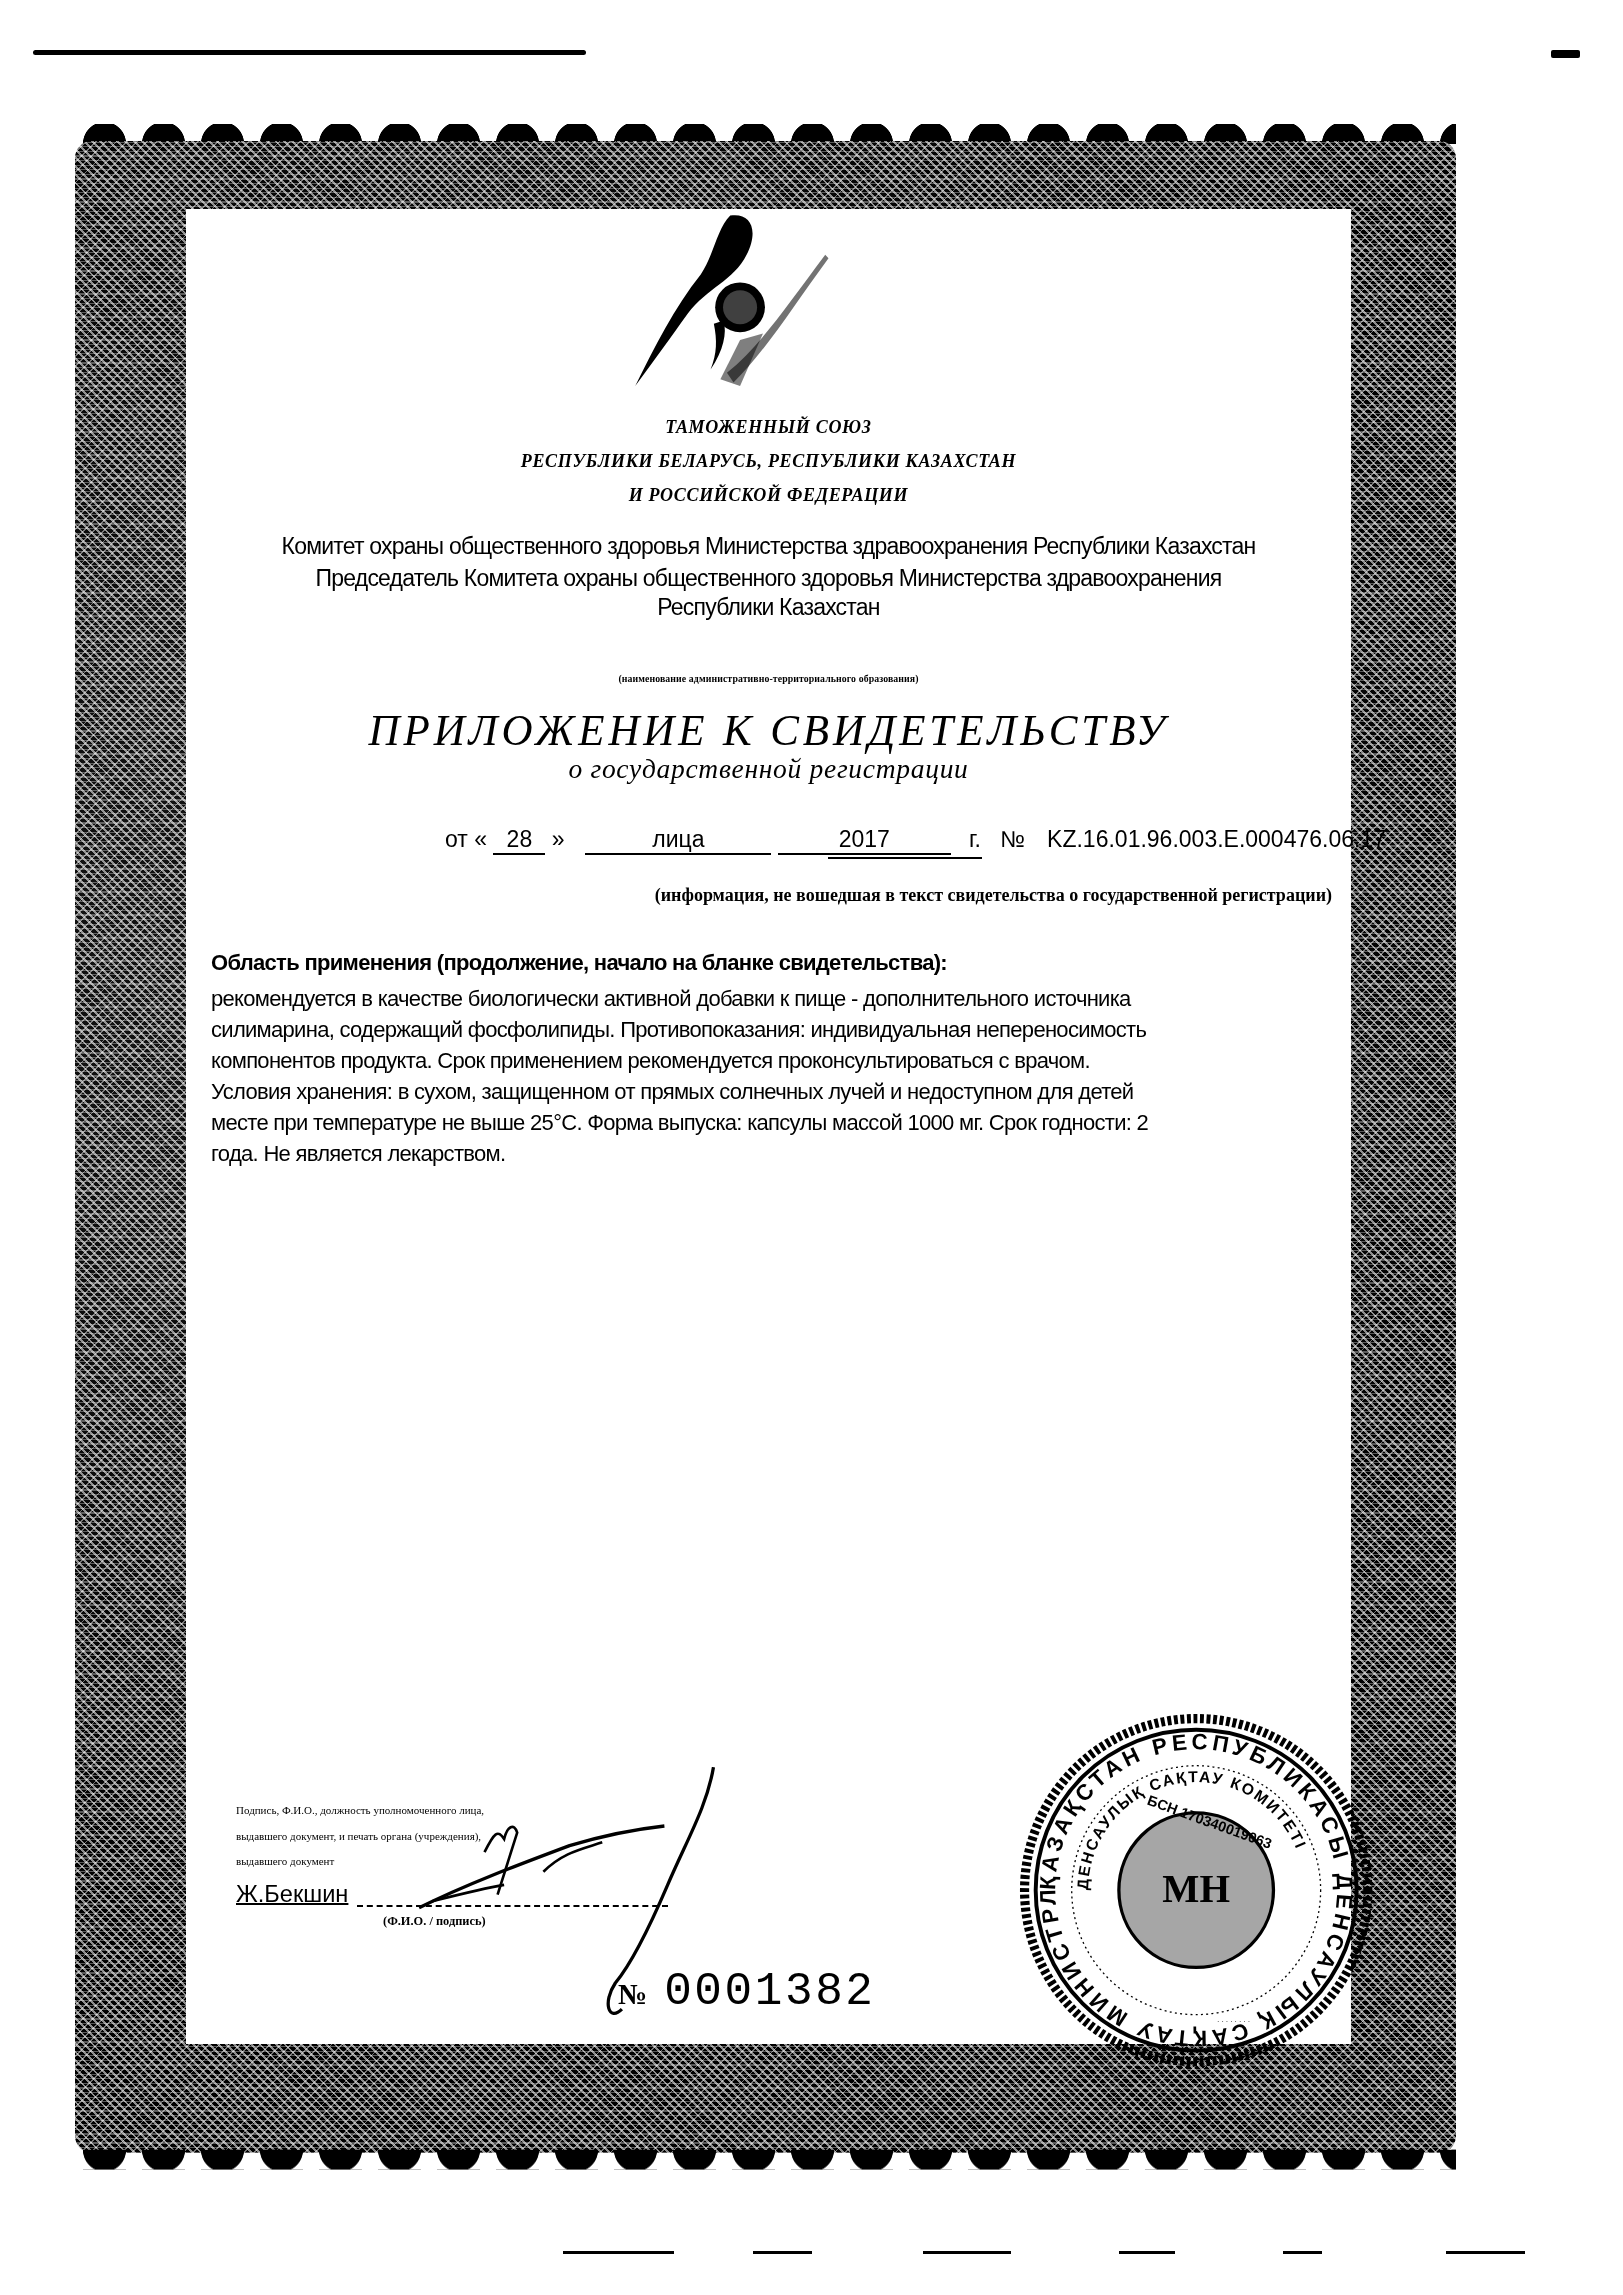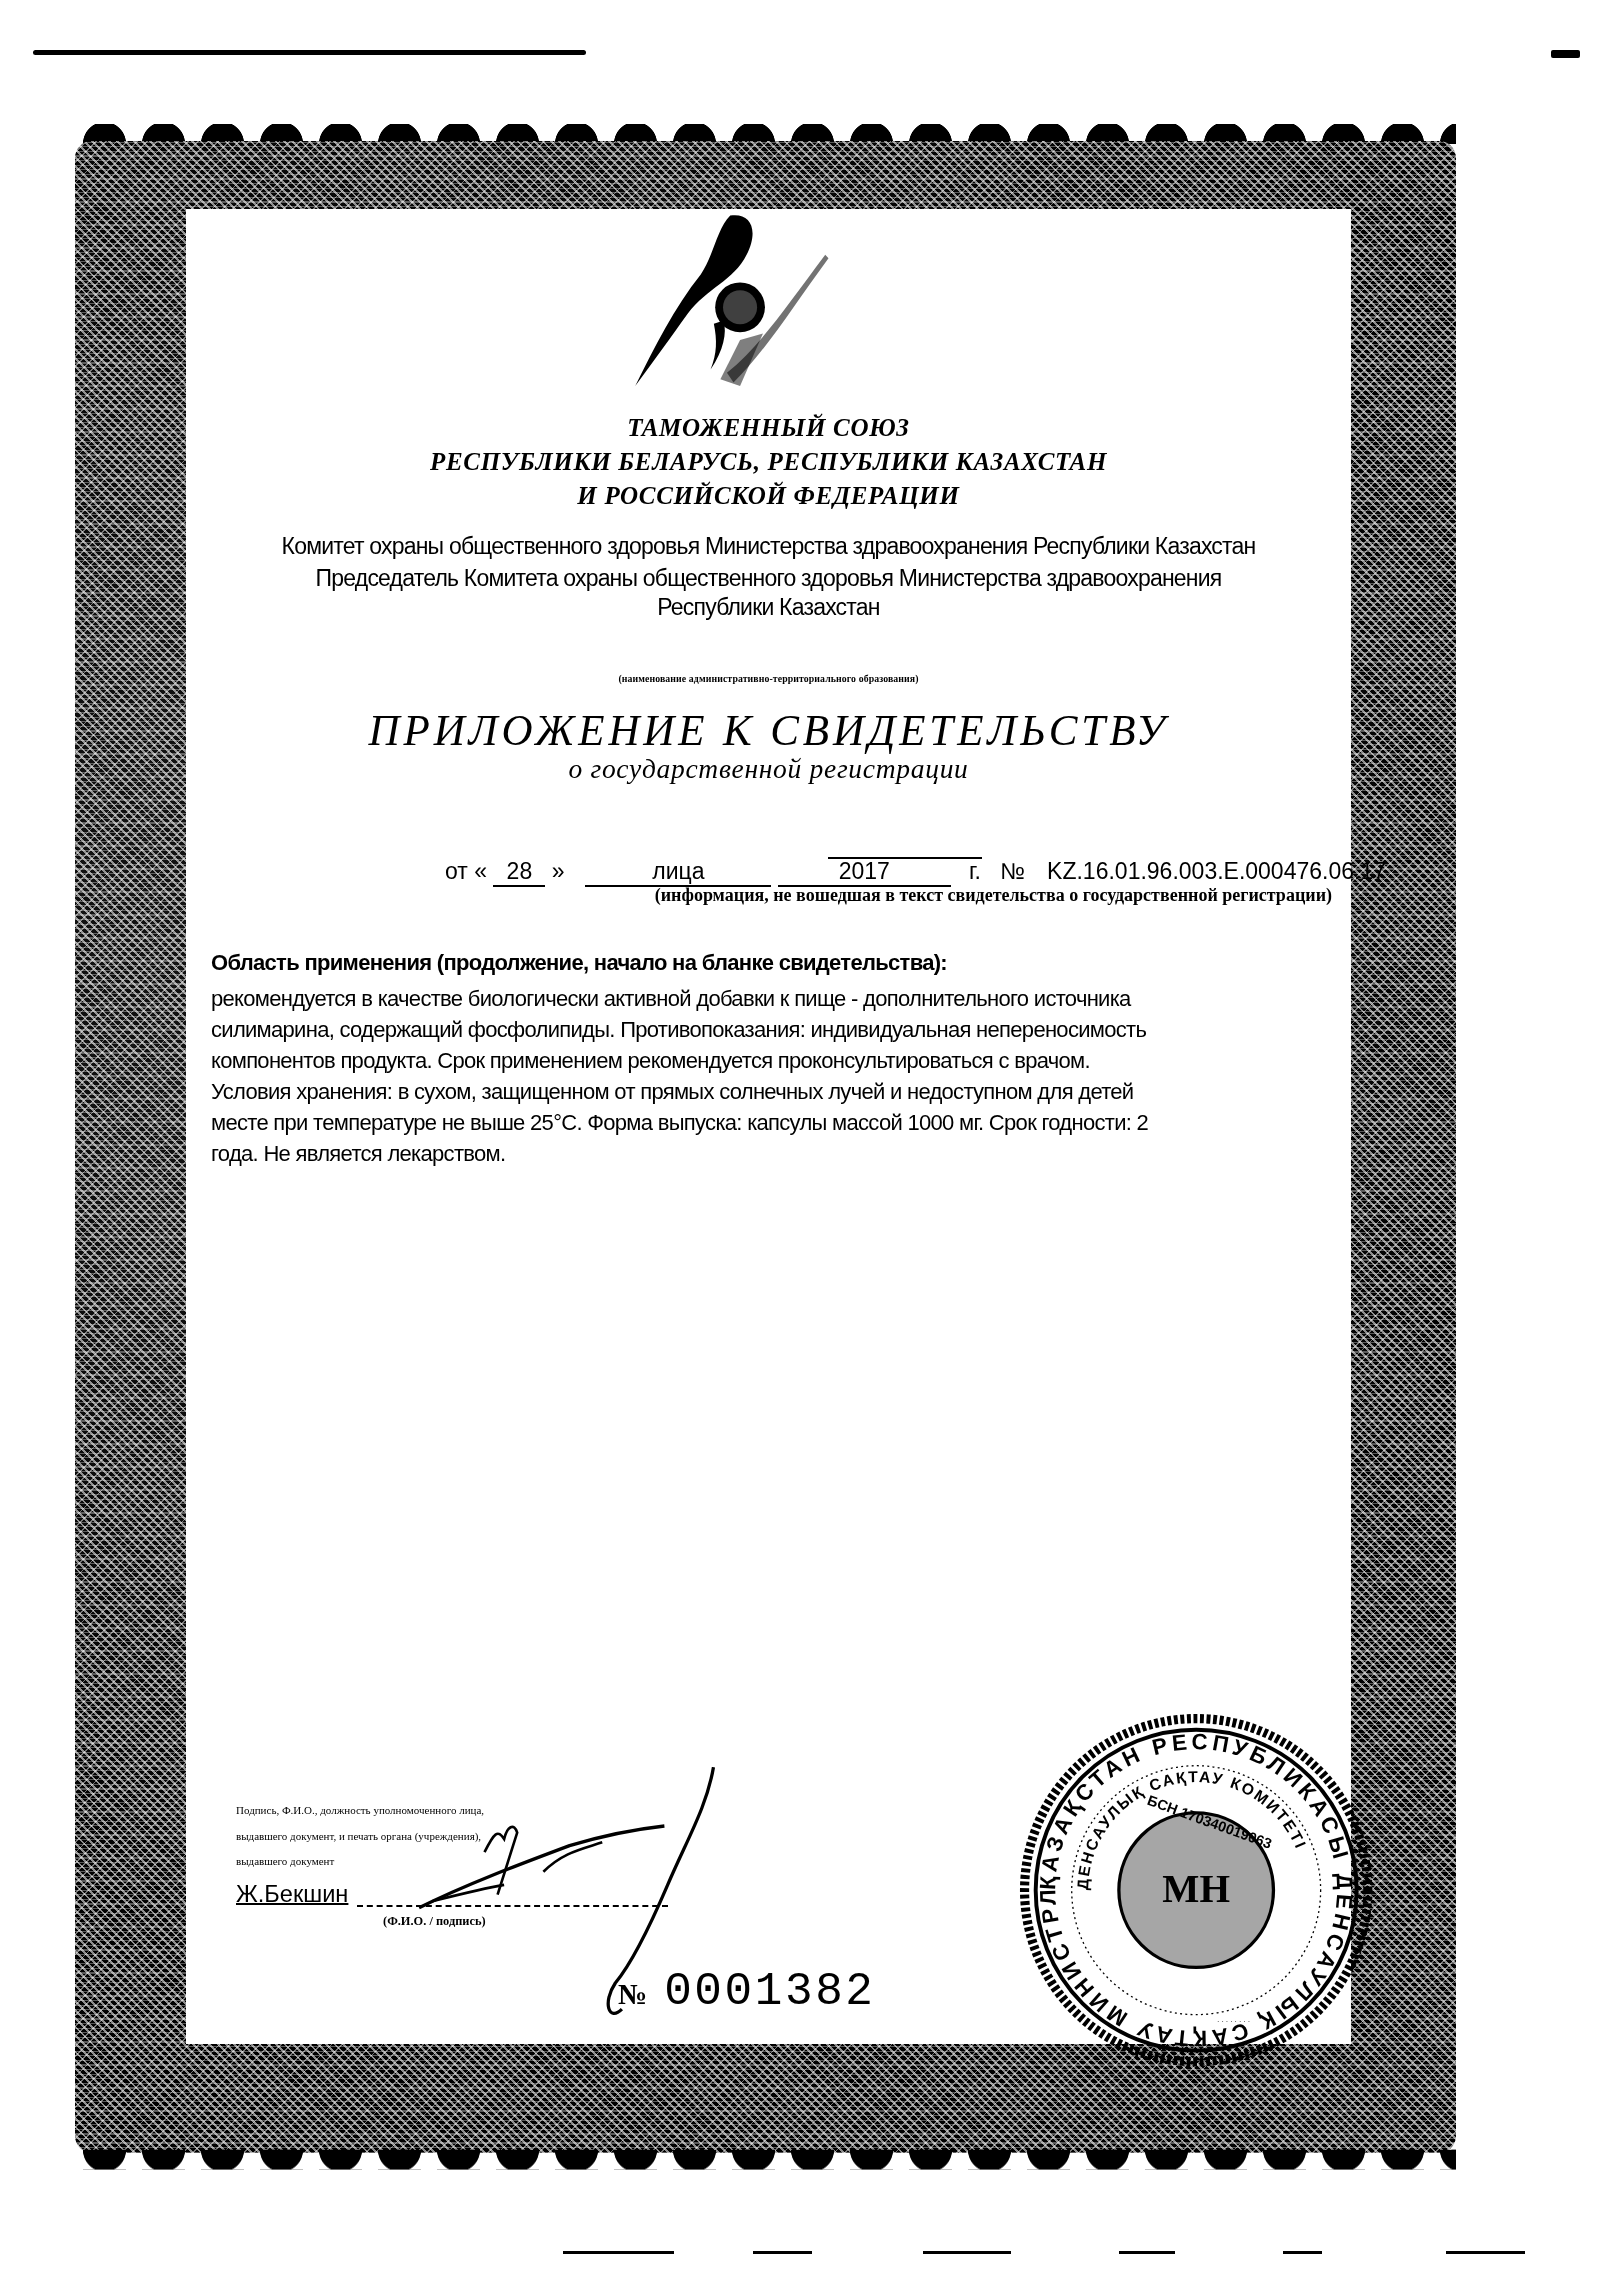--- a/index.html
+++ b/index.html
@@ -26,30 +26,30 @@
   .frame-scallop-bottom { top: 2150px; transform: scaleY(-1); }
   .frame-inner {
     left: 186px; top: 209px; width: 1165px; height: 1835px;
     background: #ffffff;
   }
 
   .center-line { left: 186px; width: 1165px; text-align: center; white-space: nowrap; }
   .serif-bi { font-family: "Liberation Serif", "DejaVu Serif", serif; font-weight: bold; font-style: italic; }
   .sans-cond { font-family: "Liberation Sans", "DejaVu Sans", sans-serif; letter-spacing: -0.8px; }
 
-  .title-line { font-size: 25px; line-height: 33px; letter-spacing: 0.7px; }
+  .title-line { font-size: 18px; line-height: 33px; letter-spacing: 0.7px; }
   .committee-line { font-size: 23px; line-height: 30px; }
   .tiny-caption { font-family: "Liberation Serif", serif; font-size: 9.8px; font-weight: bold; letter-spacing: 0.1px; }
   .big-title { font-family: "Liberation Serif", serif; font-style: italic; font-size: 43px; letter-spacing: 3.9px; transform: scaleY(1.05); }
   .subtitle { font-family: "Liberation Serif", serif; font-style: italic; font-size: 27.5px; letter-spacing: 0.7px; }
 
   .date-line { left: 445px; top: 826px; font-family: "Liberation Sans", sans-serif; font-size: 23px; white-space: nowrap; }
   .date-line span { display: inline-block; }
   .ul { border-bottom: 2.6px solid #000; text-align: center; }
-  .date-day { width: 52px; margin-top: 32px; }
+  .date-day { width: 52px; }
   .date-month { width: 186px; margin-left: 14.4px; }
   .date-year { width: 173px; }
   .reg-no { margin-left: 6.5px; }
 
   .info-caption { left: 186px; width: 1146px; top: 885px; text-align: right; font-family: "Liberation Serif", serif; font-weight: bold; font-size: 18px; }
 
   .body-block { left: 211px; top: 947px; width: 1152px; font-family: "Liberation Sans", sans-serif; font-size: 22px; letter-spacing: -0.7px; line-height: 31px; }
   .body-heading { font-weight: bold; margin-bottom: 5.2px; white-space: nowrap; }
   .body-line { white-space: nowrap; }
 

